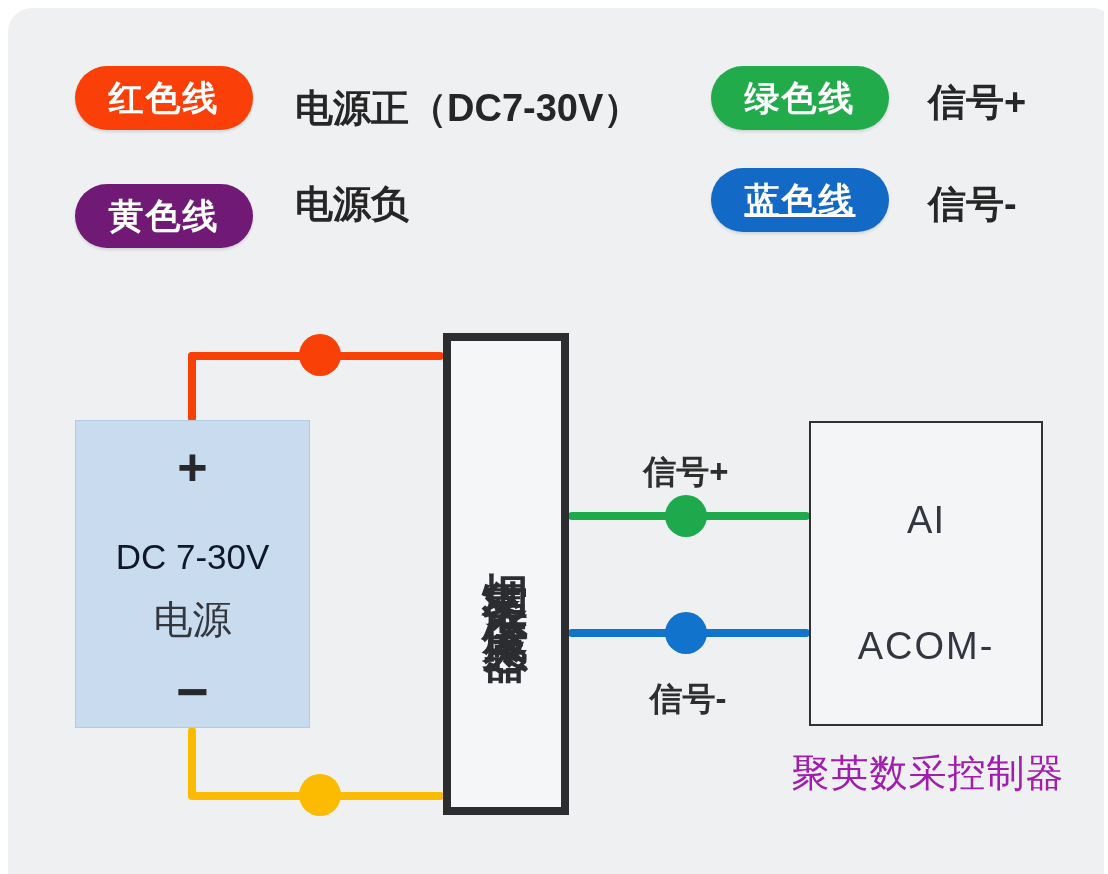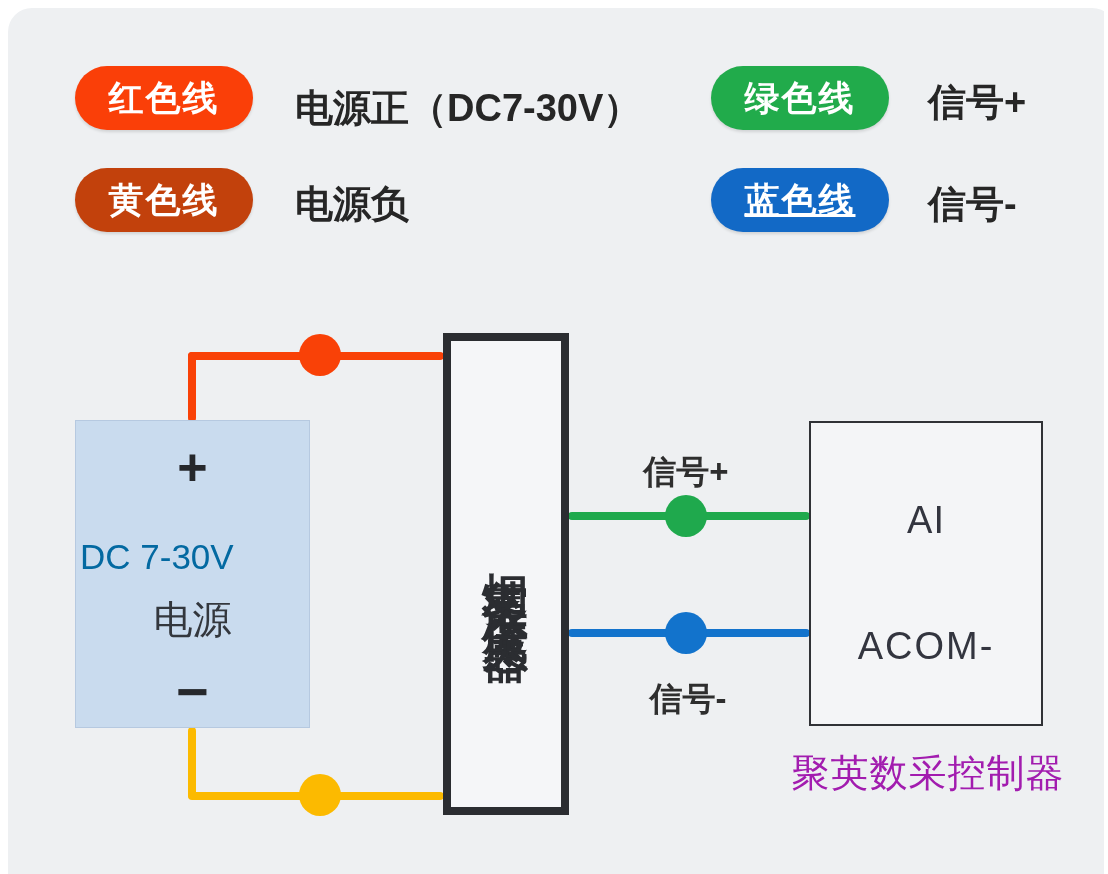--- a/index.html
+++ b/index.html
@@ -53,22 +53,22 @@
     background: #c9dbee;
     border: 1px solid #b6c9e0;
   }
   .power-box .plus {
     position: absolute; left: 0; right: 0; top: 12px;
     text-align: center;
     font-size: 52px; font-weight: 700; color: #26282c;
   }
   .power-box .volt {
     position: absolute; left: 0; right: 0; top: 112px;
-    text-align: left;
-    font-size: 35px; font-weight: 500; color: #0369a1;
+    text-align: center;
+    font-size: 35px; font-weight: 500; color: #0f172a;
     white-space: nowrap;
   }
   .power-box .pname {
     position: absolute; left: 0; right: 0; top: 168px;
     text-align: center;
     font-size: 39px; font-weight: 500; color: #33373d;
   }
   .power-box .minus {
     position: absolute; left: 0; right: 0; bottom: 6px;
     text-align: center;
@@ -143,21 +143,21 @@
 </style>
 </head>
 <body>
 
 <div class="stage">
   <div class="canvas"></div>
 
   <div class="pill" style="left: 67px; top: 58px; background-color: rgb(250, 63, 8);">红色线</div>
   <div class="legend-label" style="left:283px; top:64px;">电源正（DC7-30V）</div>
 
-  <div class="pill" style="left: 67px; top: 160px; background-color: #c2410c;">黄色线</div>
+  <div class="pill" style="left: 67px; top: 176px; background-color: #701a75;">黄色线</div>
   <div class="legend-label" style="left:283px; top:160px;">电源负</div>
 
   <div class="pill" style="left: 703px; top: 58px; background-color: rgb(33, 171, 75); font-family: Liberation Serif, serif;">绿色线</div>
   <div class="legend-label" style="left:916px; top:58px;">信号+</div>
 
   <div class="pill" style="left: 703px; top: 160px; background-color: rgb(18, 105, 198); text-decoration: underline;">蓝色线</div>
   <div class="legend-label" style="left:916px; top:160px;">信号-</div>
 
   <div class="wire" style="left: 180px; top: 344px; width: 7px; height: 70px; background-color: rgb(249, 65, 7);"></div>
   <div class="wire" style="left: 180px; top: 344px; width: 256px; height: 7px; background-color: rgb(249, 65, 7);"></div>

